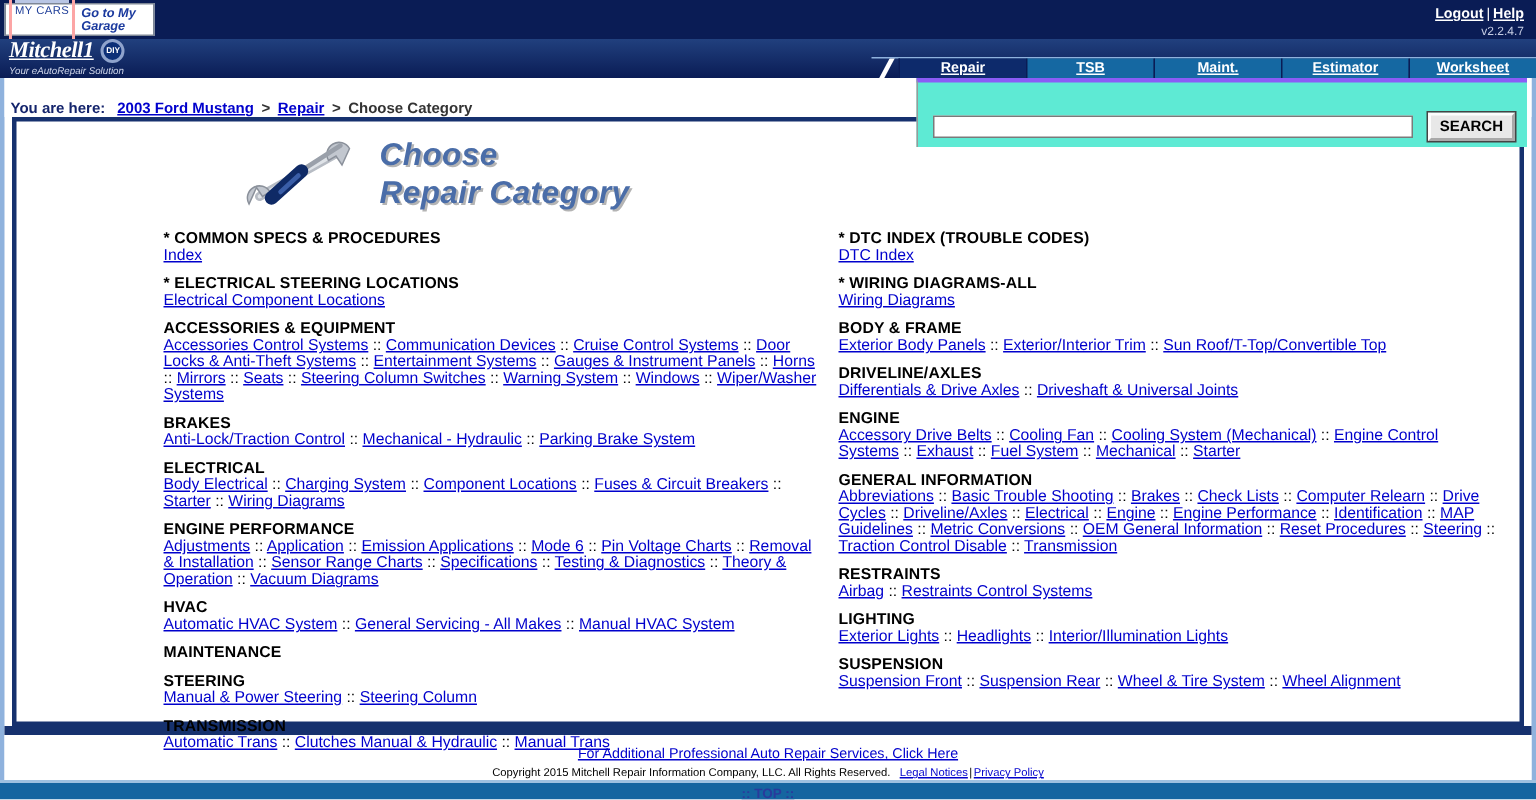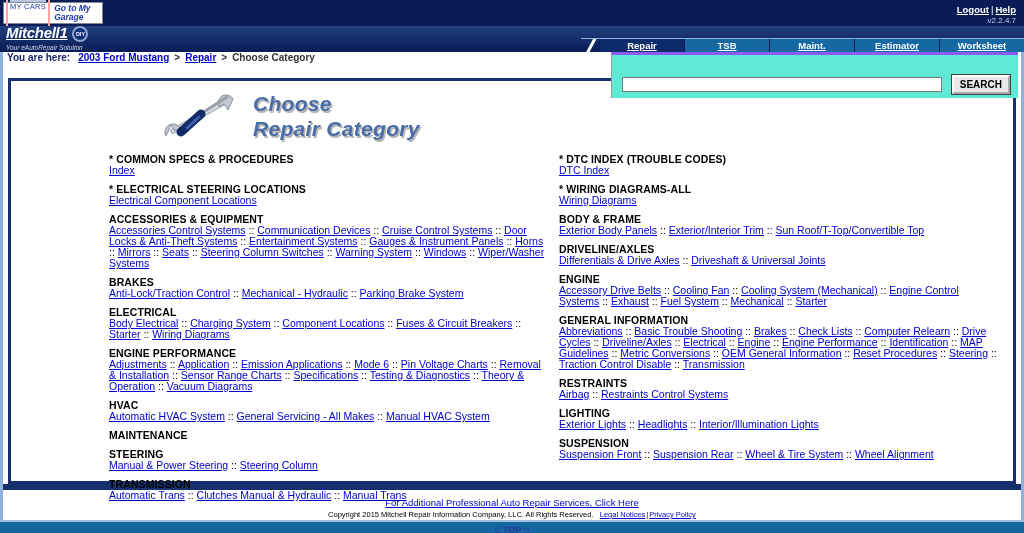--- a/index.html
+++ b/index.html
@@ -21,39 +21,39 @@
   }
   .plate::before { content:""; position:absolute; top:1px; left:2px; right:2px; height:2px; background:#b9c6e4; }
   .goto { color:#1b3a9e; font-weight:bold; font-style:italic; font-size:8.5px; line-height:9px; width:44px; }
   .toplinks { position:absolute; right:8px; top:4px; text-align:right; font-size:9.5px; font-weight:bold; color:#fff; }
   .toplinks a { color:#fff; text-decoration:underline; cursor:pointer; }
   .toplinks .pipe { font-weight:normal; margin:0 2px; }
   .version { font-weight:normal; font-size:8px; color:#c6cde4; margin-top:1px; }
   
   .logobar { height:26px; background:linear-gradient(#21407e,#0a1c55); position:relative; }
   .logo { position:absolute; left:6px; top:0; line-height:12px; }
-  .brand { font-style:italic; font-weight:bold; font-size:15px; color:#fff; letter-spacing:-0.3px; text-decoration:underline; }
+  .brand { font-style:italic; font-weight:bold; font-size:15px; color:#fff; letter-spacing:-0.3px; text-decoration:underline;font-family:Liberation Serif, serif; }
   .diy-badge {
     display:inline-block; width:16px; height:16px; border-radius:50%;
     background:#0d2f77; border:2px solid #8fa3cc; color:#fff; font-size:5.5px; font-weight:bold;
     text-align:center; line-height:13px; vertical-align:middle; margin-left:5px;
   }
   .tagline { font-size:6.5px; color:#cfd6ea; font-style:italic; }
   .tabbar { position:absolute; right:0; bottom:0; height:14px; display:flex; border-top:1px solid #8fb2dd; }
   .slash { width:18px; position:relative; overflow:hidden; }
   .slash::after { content:""; position:absolute; left:8px; top:-3px; width:3px; height:22px; background:#fff; transform:rotate(28deg); }
   .tab {
     width:85px; background:#1568a2; color:#fff; font-size:9.5px; font-weight:bold;
     text-decoration:underline; text-align:center; line-height:13px; border-left:1px solid #0a1c55; cursor:pointer;
   }
   .tab.active { background:#0d2a6b; }
   
   .mid { border-left:3px solid #8fb2dd; border-right:3px solid #8fb2dd; background:#fff; }
   
-  .crumbbar { height:26px; display:flex; align-items:flex-start; font-size:10px; padding-left:4px; background:#fff; }
+  .crumbbar { height:26px; display:flex; align-items:flex-end; font-size:10px; padding-left:4px; background:#fff; }
   .crumb-prefix { color:#14246c; font-weight:bold; margin-right:8px; }
   .crumbbar a { color:#0000cc; font-weight:bold; text-decoration:underline; cursor:pointer; }
   .crumb-sep { color:#333; font-weight:bold; margin:0 5px; }
   .crumb-current { color:#333; font-weight:bold; }
   
   .search-panel {
     position:absolute; top:52px; right:6px; z-index:10; background:#5eead4;
     border-top:3px solid #8b5cf6; border-left:1px solid #999;
     display:flex; align-items:center; gap:10px; padding:20px 8px 4px 10px;
   }

